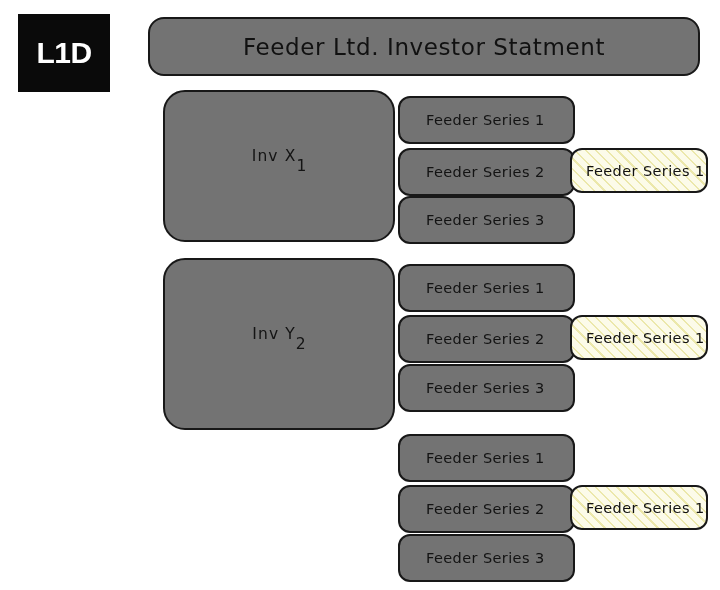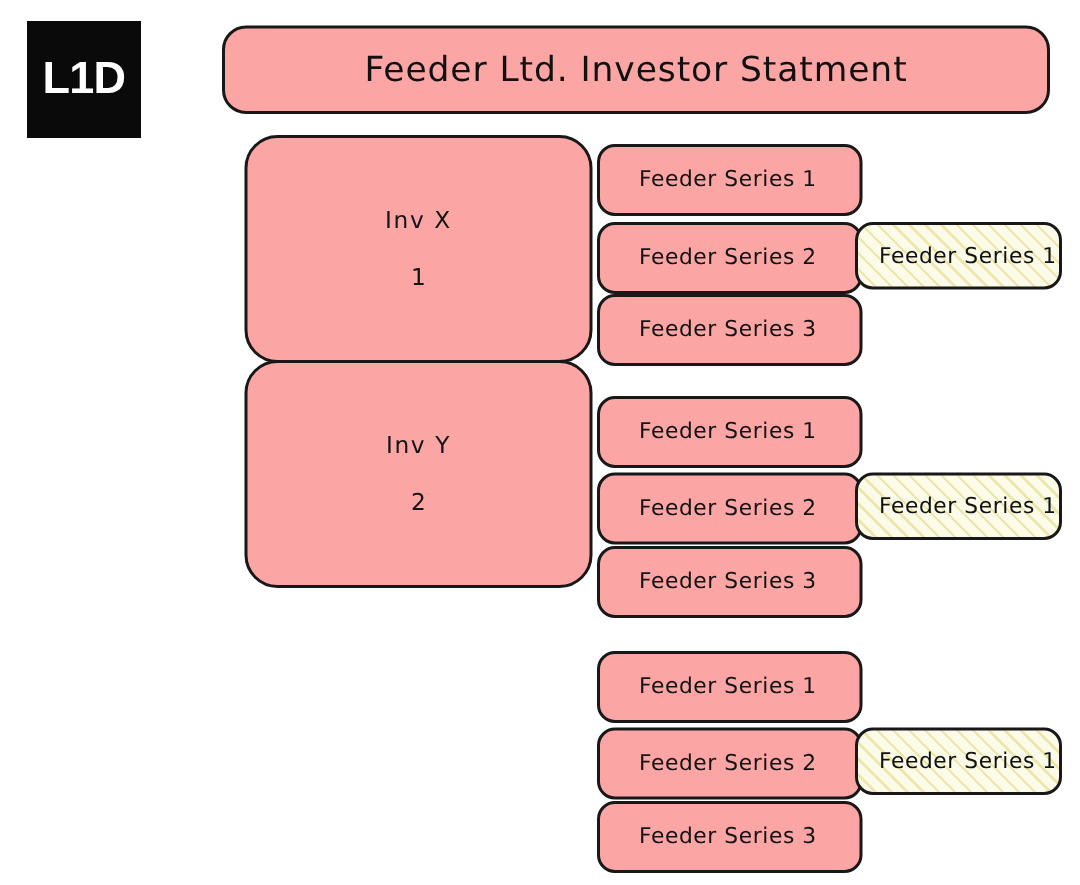--- a/index.html
+++ b/index.html
@@ -17,21 +17,21 @@
     height: 590px;
     background: #ffffff;
     overflow: hidden;
   }
 
   
   .logo {
     position: absolute;
     left: 18px;
     top: 14px;
-    width: 76px;
+    width: 92px;
     height: 78px;
     background: #0a0a0a;
     display: flex;
     align-items: center;
     justify-content: center;
   }
   .logo-text {
     color: #ffffff;
     font-family: "Liberation Sans", sans-serif;
     font-weight: bold;
@@ -39,21 +39,21 @@
     letter-spacing: -0.5px;
     line-height: 1;
   }
 
   
   .sketchbox {
     position: absolute;
     box-sizing: border-box;
     border: 2.4px solid #181818;
     border-radius: 14px;
-    background: #fca5a5;
+    background: #737373;
     display: flex;
     align-items: center;
     justify-content: center;
     text-align: center;
     color: #121212;
     font-family: "DejaVu Sans", sans-serif;
     font-size: 14px;
   }
 
   
@@ -65,21 +65,21 @@
     border-radius: 16px;
   }
   .title-text {
     font-size: 23px;
     letter-spacing: 0.6px;
     color: #111111;
   }
 
   
   .inv-box {
-    flex-direction: column;
+    flex-direction: row;
     border-radius: 22px;
     border-width: 2.8px;
     text-align: right;
   }
   .inv-name {
     font-size: 15.5px;
     letter-spacing: 1.1px;
     color: #141414;
     margin-bottom: 20px;
   }
@@ -148,21 +148,21 @@
     <span class="series-label">Feeder Series 2</span>
   </div>
   <div class="sketchbox series-box" style="left:398px; top:196px; width:177px; height:48px;">
     <span class="series-label">Feeder Series 3</span>
   </div>
 
   <div class="sketchbox hl-box" style="left:570px; top:148px; width:138px; height:45px;">
     <span class="hl-label">Feeder Series 1</span>
   </div>
 
-  <div class="sketchbox inv-box" style="left:163px; top:240px; width:232px; height:152px;">
+  <div class="sketchbox inv-box" style="left:163px; top:258px; width:232px; height:172px;">
     <span class="inv-name">Inv Y</span>
     <span class="inv-num">2</span>
   </div>
 
   <div class="sketchbox series-box" style="left:398px; top:264px; width:177px; height:48px;">
     <span class="series-label">Feeder Series 1</span>
   </div>
   <div class="sketchbox series-box" style="left:398px; top:315px; width:177px; height:48px;">
     <span class="series-label">Feeder Series 2</span>
   </div>

